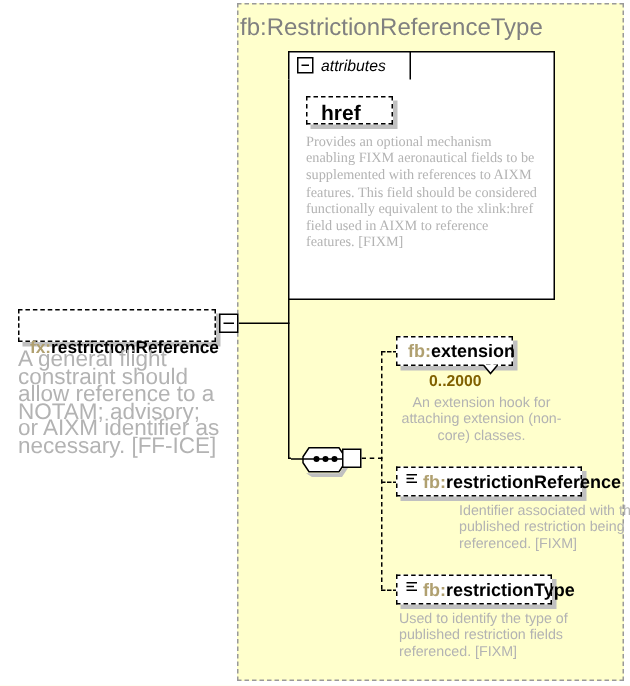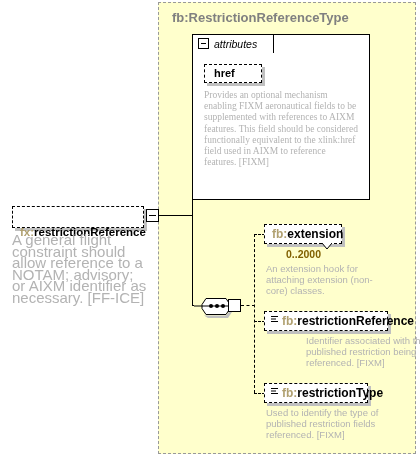--- a/index.html
+++ b/index.html
@@ -21,24 +21,24 @@
     left: 158px;
     top: 2px;
     width: 258px;
     height: 452px;
     background: #ffffcc;
     border: 1px dashed #999999;
     box-sizing: border-box;
   }
   #type-title {
     position: absolute;
-    left: 172px;
+    left: 160px;
     top: 10px;
-    font-size: 13px;
-    font-weight: bold;
+    font-size: 16px;
+    font-weight: normal;
     color: #808080;
     white-space: nowrap;
   }
 
   
   #root-node {
     position: absolute;
     left: 12px;
     top: 206px;
     width: 132px;
@@ -154,21 +154,21 @@
     height: 19px;
     background: #ffffff;
     border: 1px dashed #000000;
     box-sizing: border-box;
     box-shadow: 3px 3px 0 0 #c0c0c0;
   }
   #href-label {
     position: absolute;
     left: 214px;
     top: 67px;
-    font-size: 11px;
+    font-size: 14px;
     font-weight: bold;
     color: #000000;
   }
   #href-desc {
     position: absolute;
     left: 204px;
     top: 90px;
     width: 154px;
     font-size: 9.5px;
     line-height: 11.2px;
@@ -223,21 +223,21 @@
     position: absolute;
     font-size: 10.5px;
     color: #806000;
     font-weight: bold;
   }
 
   
   #extension-box { left: 264px; top: 224px; width: 78px; }
   #extension-label { left: 272px; top: 227px; }
   #extension-card { left: 286px; top: 248px; }
-  #extension-desc { left: 266px; top: 263px; width: 110px; }
+  #extension-desc { left: 266px; top: 263px; width: 110px; text-align: center; }
   
   #extension-notch {
     position: absolute;
     left: 322px;
     top: 243px;
     width: 10px;
     height: 7px;
   }
 
   

